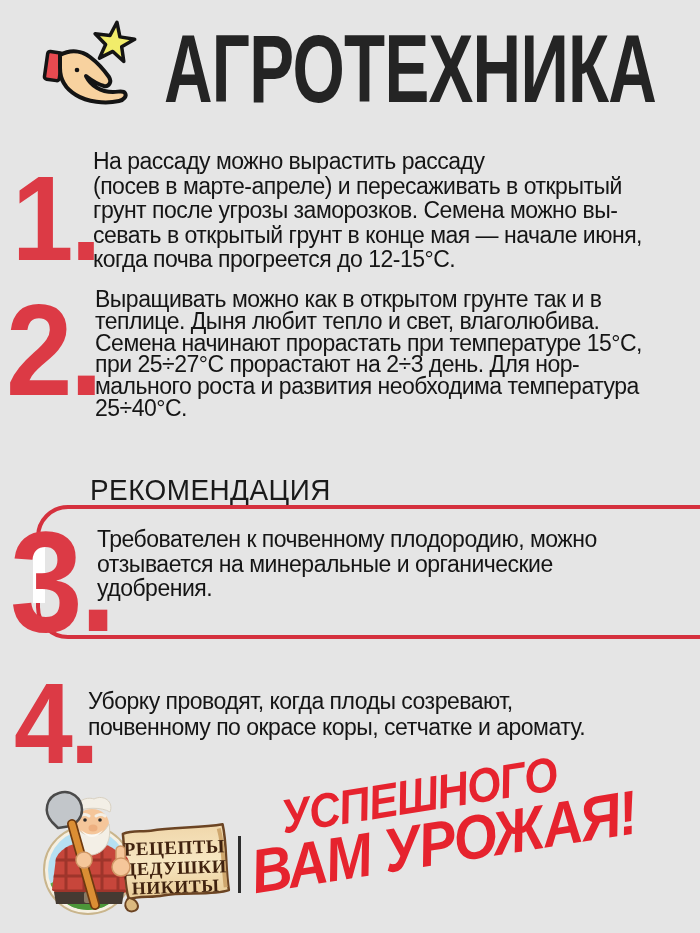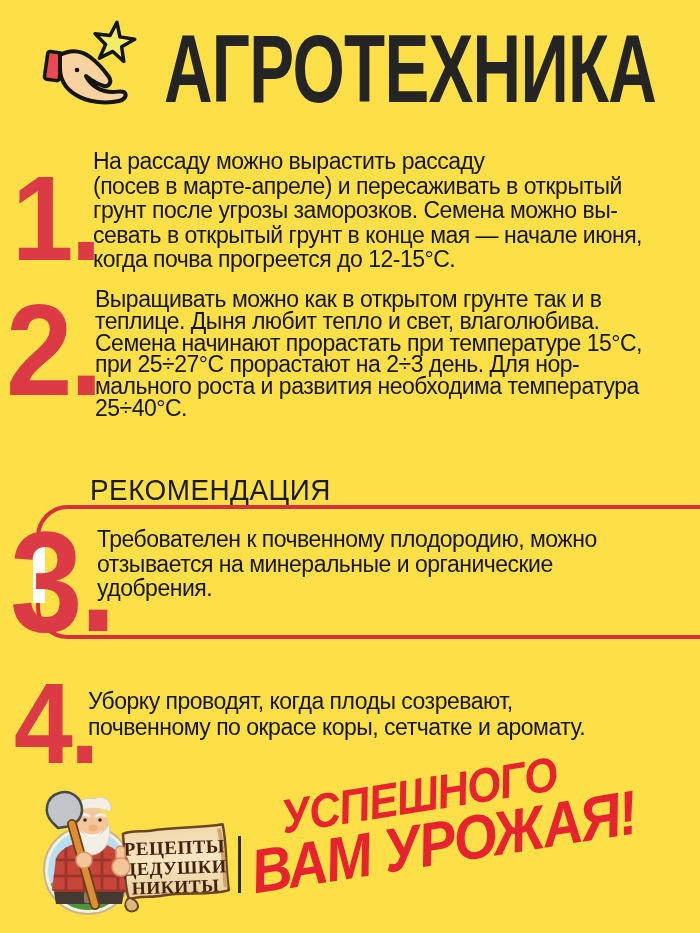--- a/index.html
+++ b/index.html
@@ -1,17 +1,17 @@
 <!DOCTYPE html>
 <html lang="ru"><head>
 <meta charset="utf-8">
 <style>
   html,body { margin:0; padding:0; background:#fff; }
   .page {
-    position:relative; width:700px; height:933px; background:#fde047;
+    position:relative; width:700px; height:933px; background:#e5e5e5;
     overflow:hidden; font-family:"Liberation Sans", sans-serif; color:#151515;
   }
   
   .hdr-icon { position:absolute; left:35px; top:10px; width:140px; height:125px; }
   .title {
     position:absolute; left:164px; top:21px; margin:0;
     font-size:96px; font-weight:700; color:#242424; letter-spacing:-1px;
     white-space:nowrap; transform:scaleX(0.70); transform-origin:0 0; line-height:1;
   }
   

